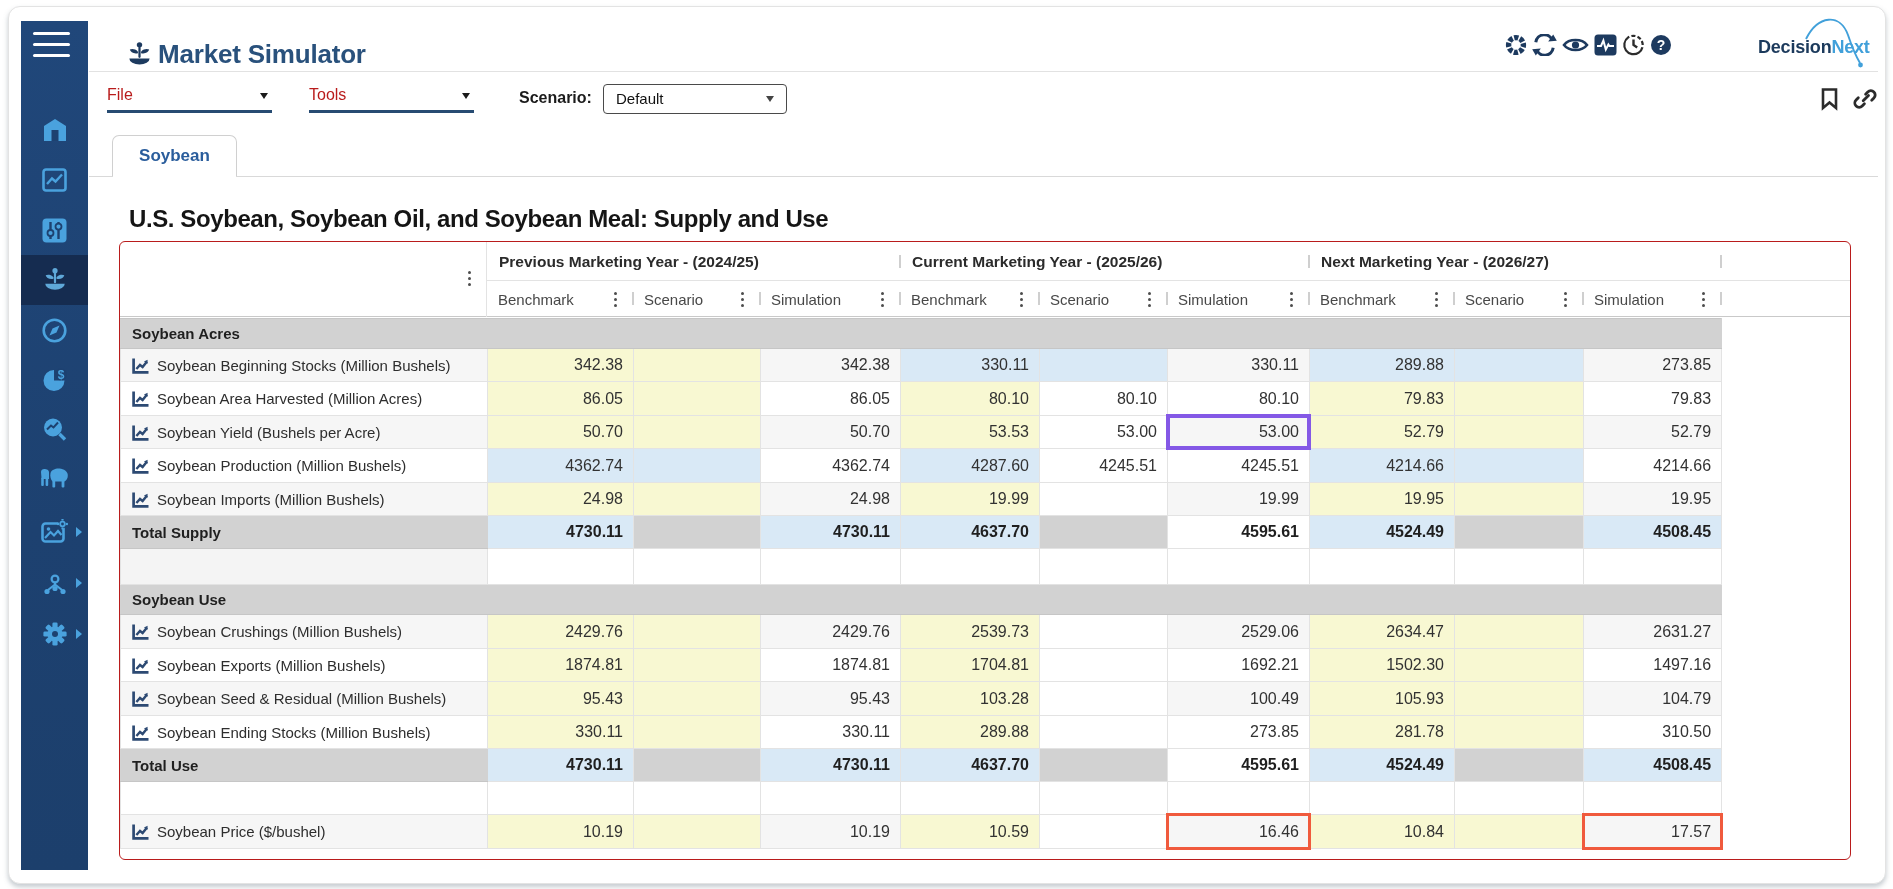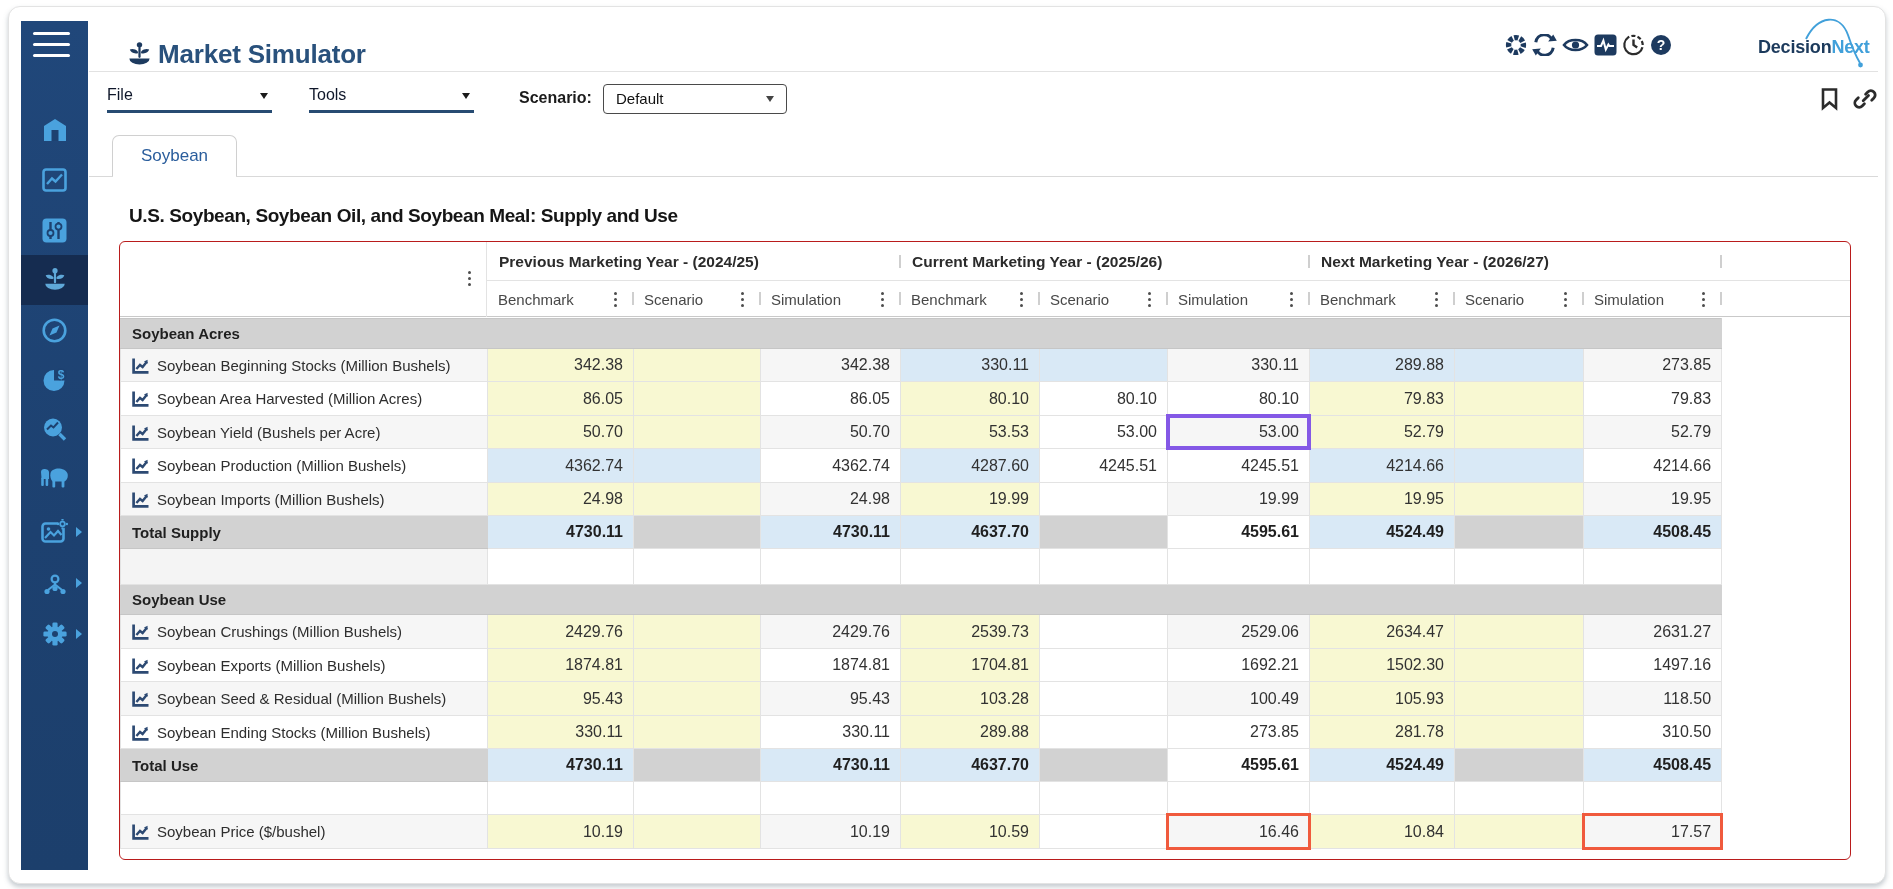--- a/index.html
+++ b/index.html
@@ -19,38 +19,38 @@
   width:0; height:0; border-left:6px solid #4aa2de; border-top:5px solid transparent;
   border-bottom:5px solid transparent; }
 
 #hdr-title { position:absolute; left:117px; top:24px; display:flex; align-items:center;margin-top:8px; }
 #hdr-title .txt { font-size:26px; font-weight:bold; color:#29517c; margin-left:5px; letter-spacing:-0.2px; }
 #hdr-icons { position:absolute; top:27px; left:1496px; display:flex; gap:5px; align-items:center; }
 #logo { position:absolute; left:1747px; top:4px; }
 #hdr-divider { position:absolute; left:80px; top:64px; width:1789px; height:1px; background:#e2e2e2; }
 
 .menusel { position:absolute; top:79px; width:165px; }
-.menusel .lab { font-size:16px; color:#0f172a; }
+.menusel .lab { font-size:16px; color:#b91c1c; }
 .menusel .tri { position:absolute; right:4px; top:7px; width:0; height:0;
   border-top:6px solid #1b1b1b; border-left:4.5px solid transparent; border-right:4.5px solid transparent; }
 .menusel .ul { position:absolute; left:0; right:0; top:24px; height:3px; background:#274b72; }
 #scen-label { position:absolute; left:510px; top:82px; font-size:16px; font-weight:bold; color:#1b1b1b; }
 #scen-select { position:absolute; left:594px; top:77px; width:184px; height:30px;
   border:1.5px solid #4a4a4a; border-radius:4px; background:#fff; font-size:15px; color:#111;
   line-height:27px; padding-left:12px; }
 #scen-select .arr { position:absolute; right:12px; top:11px; width:0; height:0;
   border-top:6px solid #444; border-left:4px solid transparent; border-right:4px solid transparent; }
 #mini-icons { position:absolute; left:1810px; top:80px; display:flex; gap:13px; }
 
 #tabline { position:absolute; left:80px; top:169px; width:1789px; height:1px; background:#d9d9d9; }
 #tab { position:absolute; left:103px; top:128px; width:125px; height:41px; background:#fff;
   border:1px solid #d0d0d0; border-bottom:none; border-radius:7px 7px 0 0; z-index:3;
-  text-align:center; line-height:40px; font-size:17px; font-weight:normal; color:#2a5d9c; }
+  text-align:center; line-height:40px; font-size:17px; font-weight:bold; color:#2a5d9c; }
 #tab::after { content:""; position:absolute; left:0; right:0; bottom:-1px; height:2px; background:#fff; }
-#heading { position:absolute; left:120px; top:198px; font-size:19px; font-weight:bold; color:#151515; letter-spacing:-0.4px; }
+#heading { position:absolute; left:120px; top:198px; font-size:24px; font-weight:bold; color:#151515; letter-spacing:-0.4px; }
 
 #tablebox { position:absolute; left:110px; top:234px; width:1732px; height:619px;
   border:1px solid #b91c1c; border-radius:6px; background:#fff; }
 #thead { position:absolute; left:0; top:0; width:1730px; height:75px; border-bottom:1px solid #c9c9c9; }
 #thead .vline { position:absolute; background:#e3e3e3; width:1px; }
 #thead .bar { position:absolute; width:2px; height:13px; background:#cfcfcf; }
 #thead .grouplab { position:absolute; top:11px; font-size:15.5px; font-weight:bold; color:#2b2b2b; }
 #thead .sublab { position:absolute; top:49px; font-size:15px; color:#484848; }
 .kebab { position:absolute; width:4px; }
 .kebab i { display:block; width:3.2px; height:3.2px; border-radius:50%; background:#4d4d4d; margin-bottom:2.6px; }
@@ -498,21 +498,21 @@
                 <path d="M15.6 2.8 L15.4 7 L12 4.6 Z" fill="#2d4a73"></path>
               </svg>Soybean Seed &amp; Residual (Million Bushels)</td>
             <td class="Y">95.43</td>
             <td class="Y"></td>
             <td class="">95.43</td>
             <td class="Y">103.28</td>
             <td class="W"></td>
             <td class="">100.49</td>
             <td class="Y">105.93</td>
             <td class="Y"></td>
-            <td class="">118.50</td>
+            <td class="">104.79</td>
           </tr>
           <tr class="" style="height:33px">
             <td class="lbl"><svg width="18" height="17" viewBox="0 0 18 17">
                 <path d="M1.6 1.5 V15.4 H16.5" stroke="#2d4a73" stroke-width="2.7" fill="none"></path>
                 <path d="M4.4 12 L8 8 L10.6 10 L15 4.4" stroke="#2d4a73" stroke-width="2.4" fill="none"></path>
                 <path d="M15.6 2.8 L15.4 7 L12 4.6 Z" fill="#2d4a73"></path>
               </svg>Soybean Ending Stocks (Million Bushels)</td>
             <td class="Y">330.11</td>
             <td class="Y"></td>
             <td class="">330.11</td>

